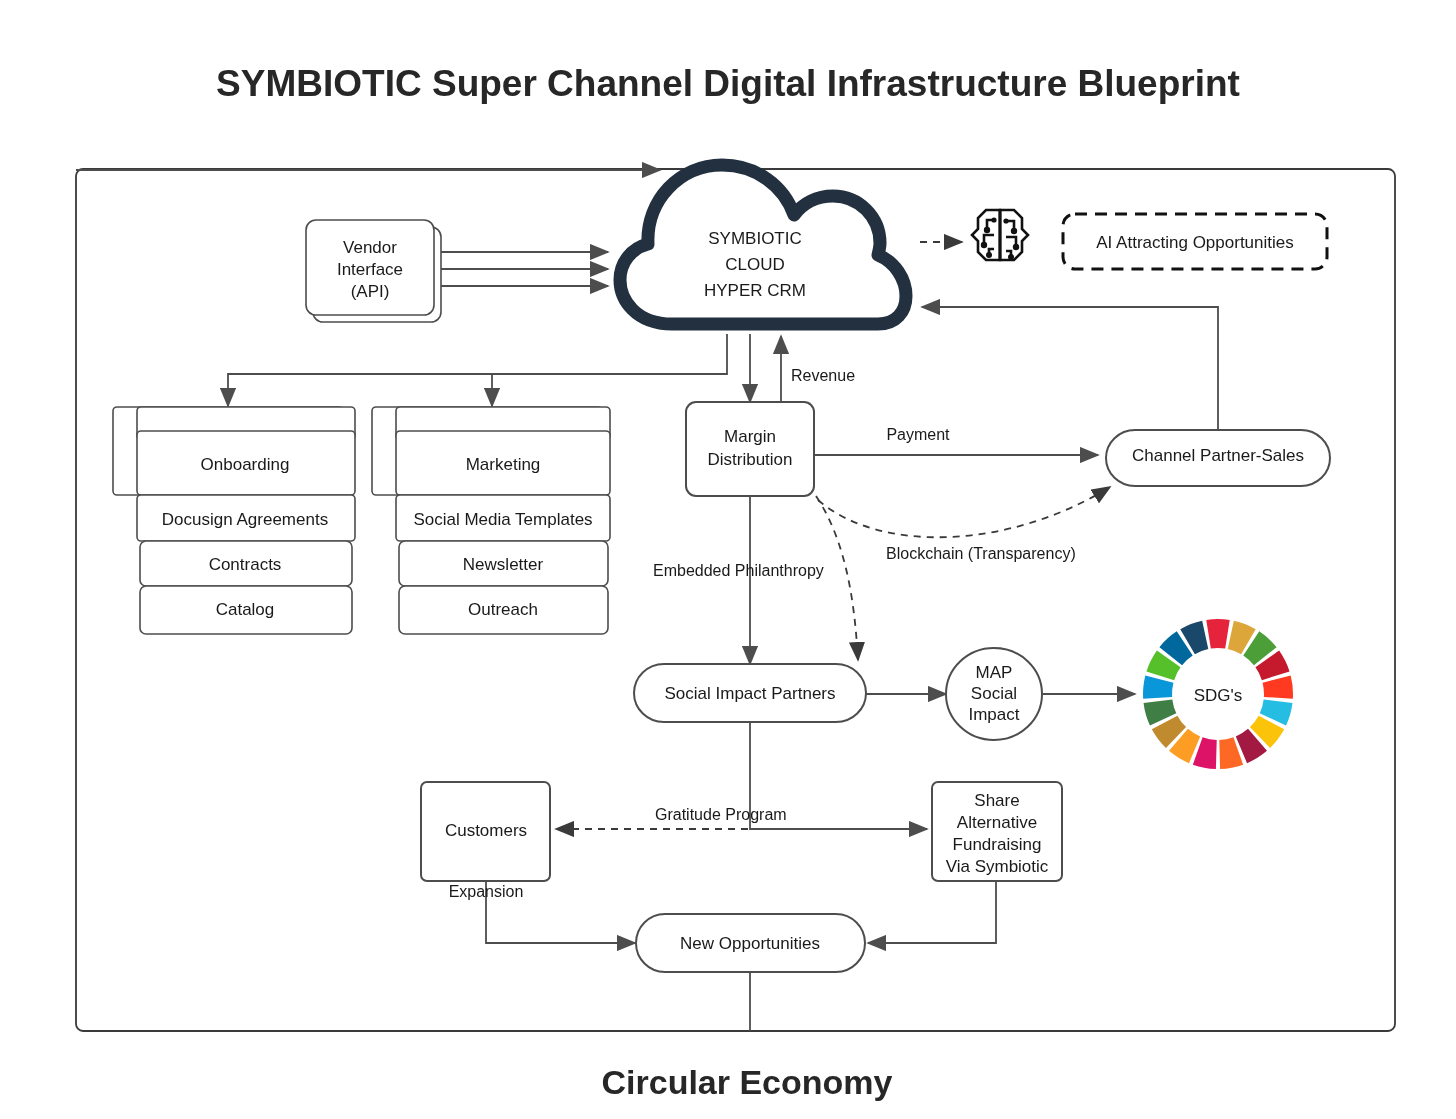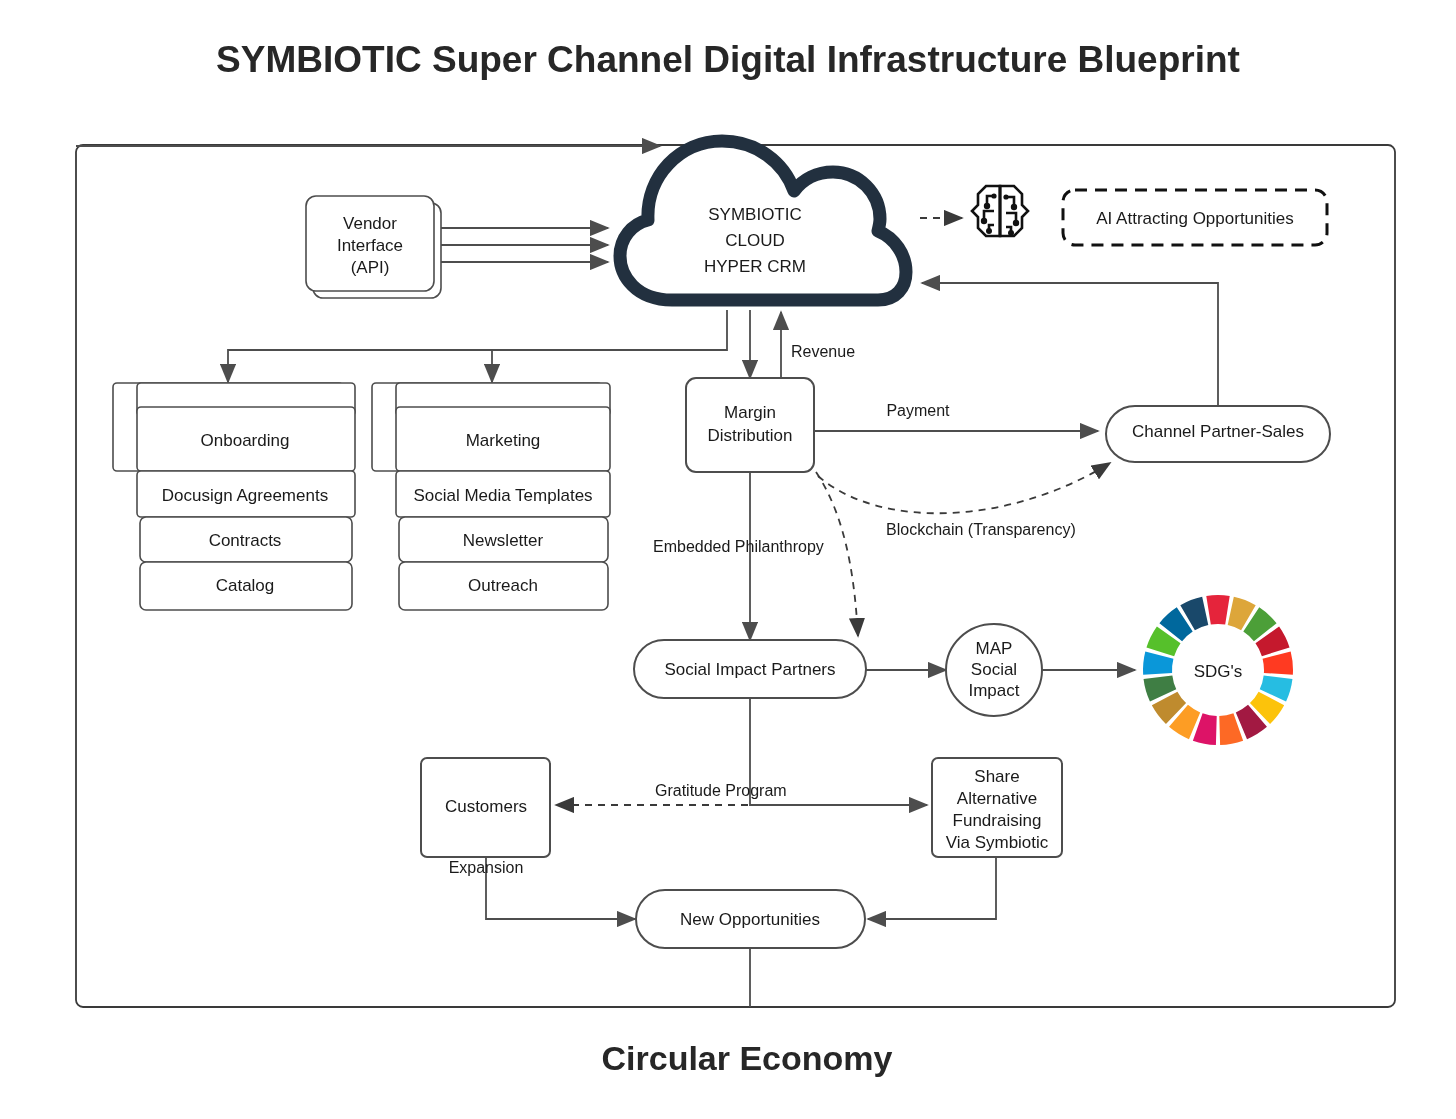--- a/index.html
+++ b/index.html
@@ -1,17 +1,17 @@
 <!DOCTYPE html>
 <html><head>
 <meta charset="utf-8">
 <style>
   html,body{margin:0;padding:0;background:#ffffff;}
   body{width:1456px;height:1119px;font-family:"Liberation Sans",sans-serif;color:#1a1a1a;overflow:hidden;}
-  #stage{position:relative;width:1456px;height:1029px;}
+  #stage{position:relative;width:1456px;height:1029px;margin-top:24px;}
   svg#diagram{position:absolute;left:0;top:0;width:1456px;height:1119px;}
   .ttl{font-family:"Liberation Sans",sans-serif;font-weight:bold;fill:#272727;}
   .nodetext{font-family:"Liberation Sans",sans-serif;fill:#1a1a1a;font-size:17px;}
   .edgelabel{font-family:"Liberation Sans",sans-serif;fill:#1a1a1a;font-size:16px;}
   .shape{fill:#ffffff;stroke:#4d4d4d;stroke-width:2;}
   .shape-thin{fill:#ffffff;stroke:#4d4d4d;stroke-width:1.6;}
   .frame{fill:none;stroke:#3a3a3a;stroke-width:1.8;}
   .edge{fill:none;stroke:#4d4d4d;stroke-width:1.8;}
   .edge-dash{fill:none;stroke:#3a3a3a;stroke-width:1.8;stroke-dasharray:7 6;}
   .cloudshape{fill:#ffffff;stroke:#22303f;stroke-width:13;stroke-linejoin:round;}

